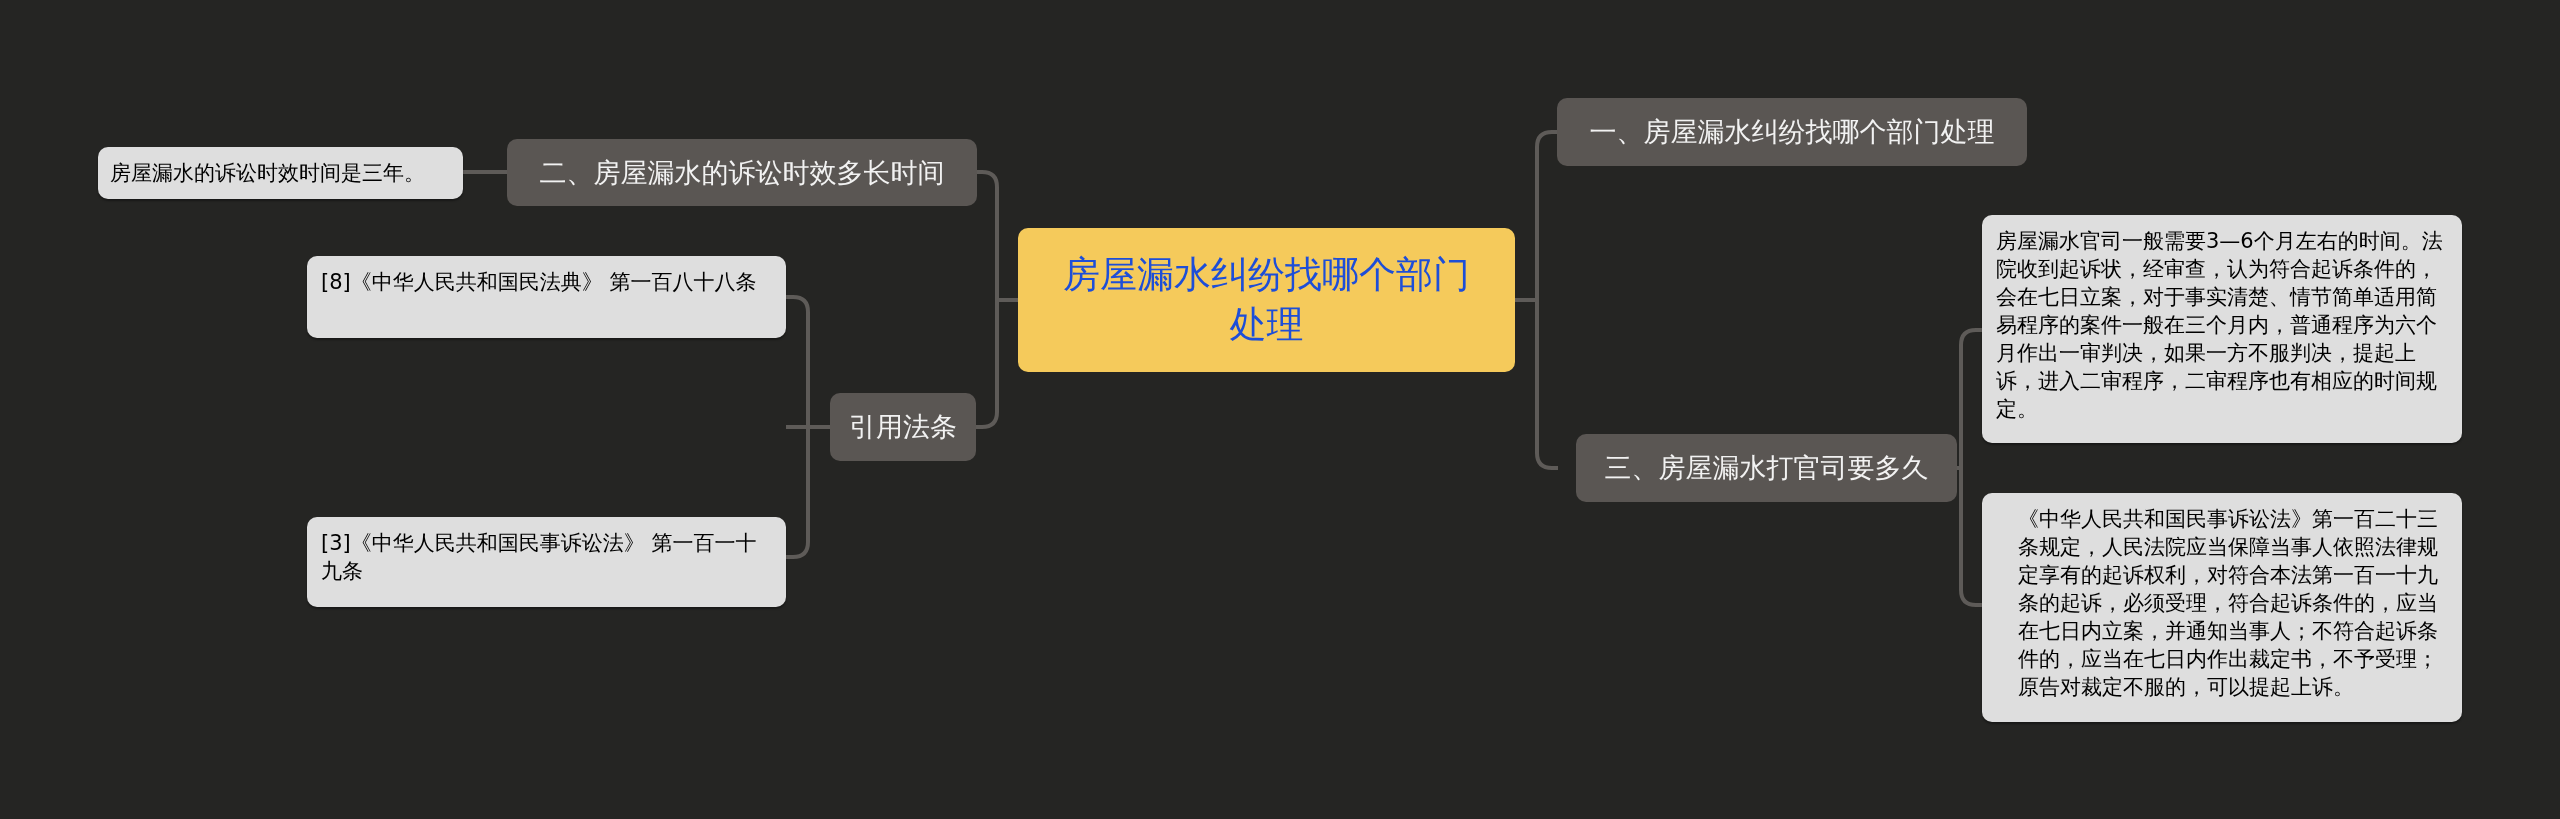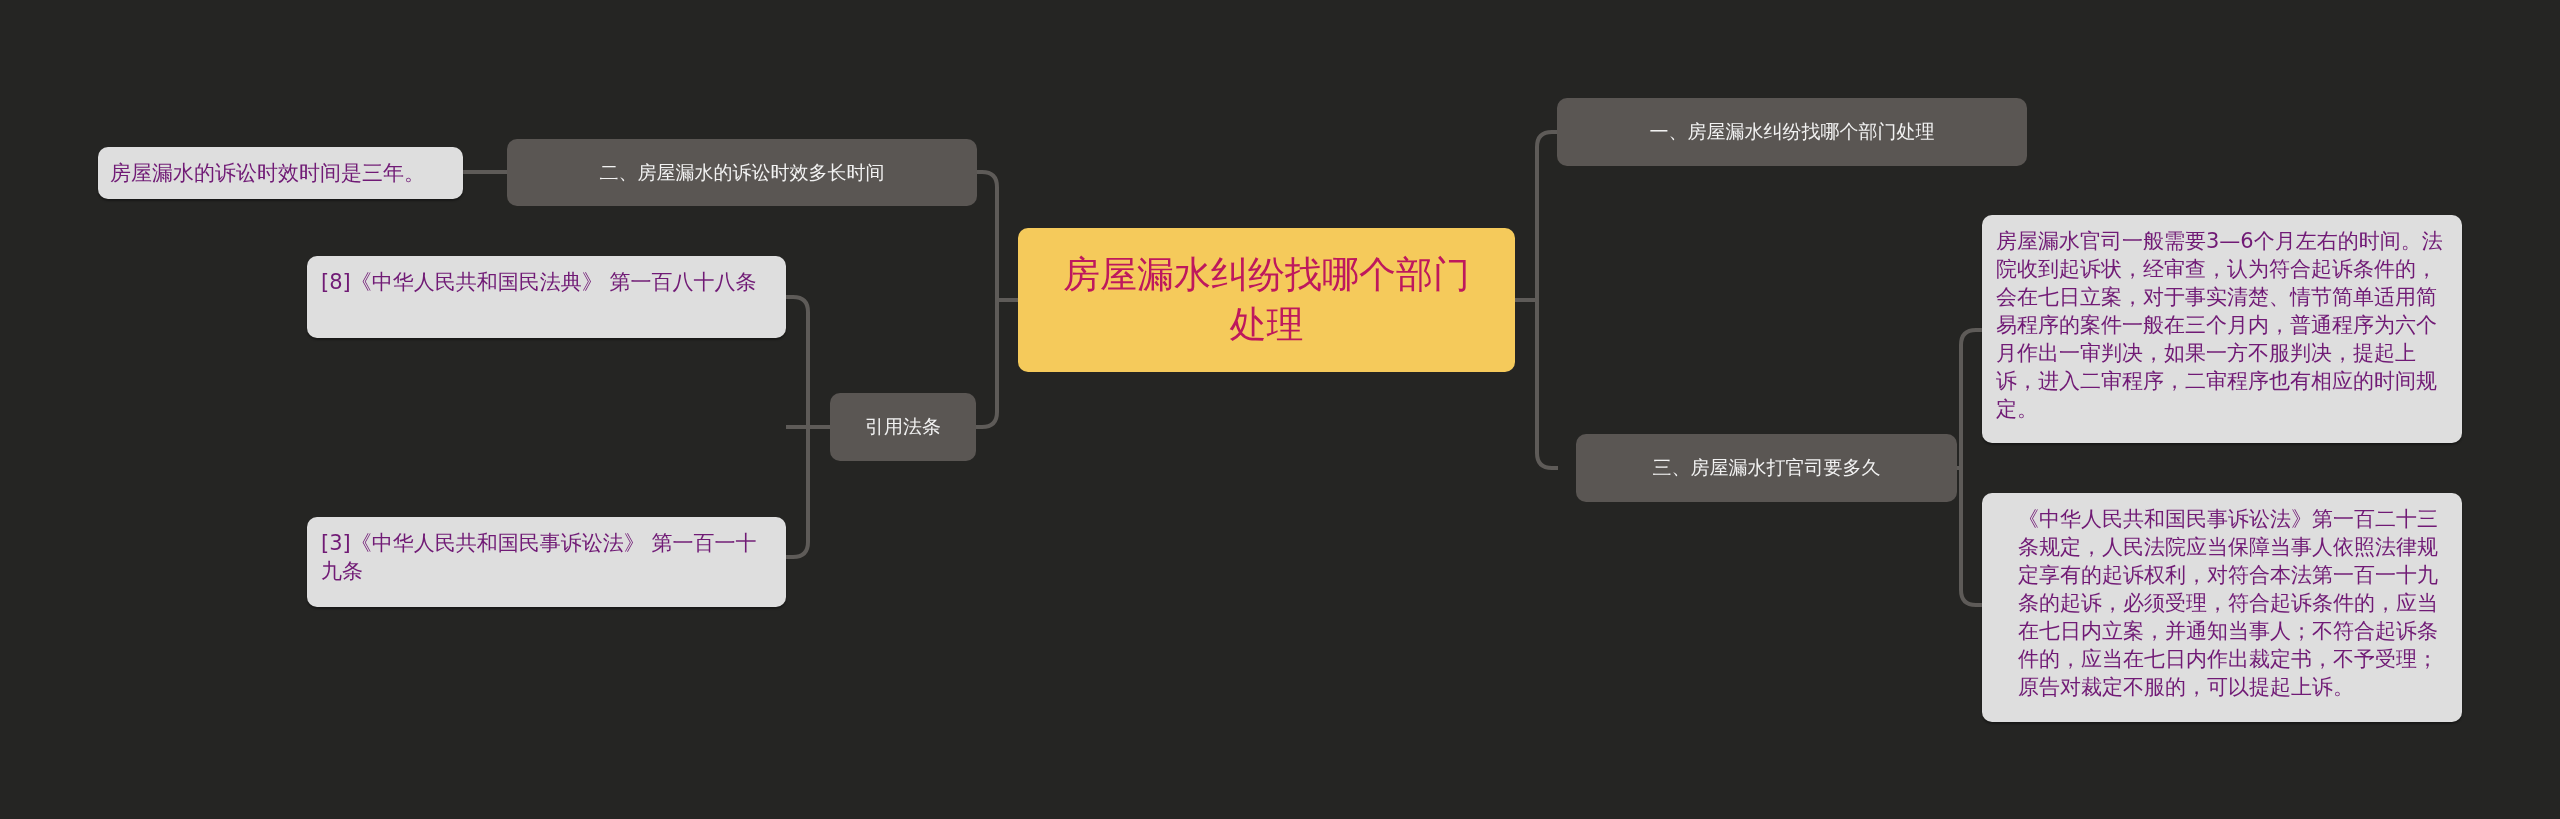--- a/index.html
+++ b/index.html
@@ -6,32 +6,32 @@
   body {
     width:2560px; height:819px; overflow:hidden;
     background:#252523; position:relative;
     font-family:"DejaVu Sans","Liberation Sans",sans-serif;
   }
   .canvas { position:absolute; left:0; top:0; width:2560px; height:819px; }
   svg.links { position:absolute; left:0; top:0; width:2560px; height:819px; }
   svg.links path { fill:none; stroke:#5e5b58; stroke-width:4; }
   .node { position:absolute; box-sizing:border-box; border-radius:10px; }
   .root {
-    background:#f5ca5b; color:#be185d;
+    background:#f5ca5b; color:#1d4ed8;
     font-size:37px; line-height:50px; text-align:center;
     display:flex; align-items:center; justify-content:center;
     padding:0 28px;
   }
   .branch {
     background:#5a5653; color:#f2f2f2;
-    font-size:19px; display:flex; align-items:center; justify-content:center;
+    font-size:27px; display:flex; align-items:center; justify-content:center;
     white-space:nowrap;
   }
   .leaf {
-    background:#dedede; color:#701a75;
+    background:#dedede; color:#000000;
     font-size:21px; line-height:28px;
     padding:12px 14px; box-shadow:0 2px 2px rgba(0,0,0,0.35);
   }
   .leaf.single { display:flex; align-items:center; white-space:nowrap; padding:0 12px; }
 </style>
 </head>
 <body>
 
 <div class="canvas">
 

